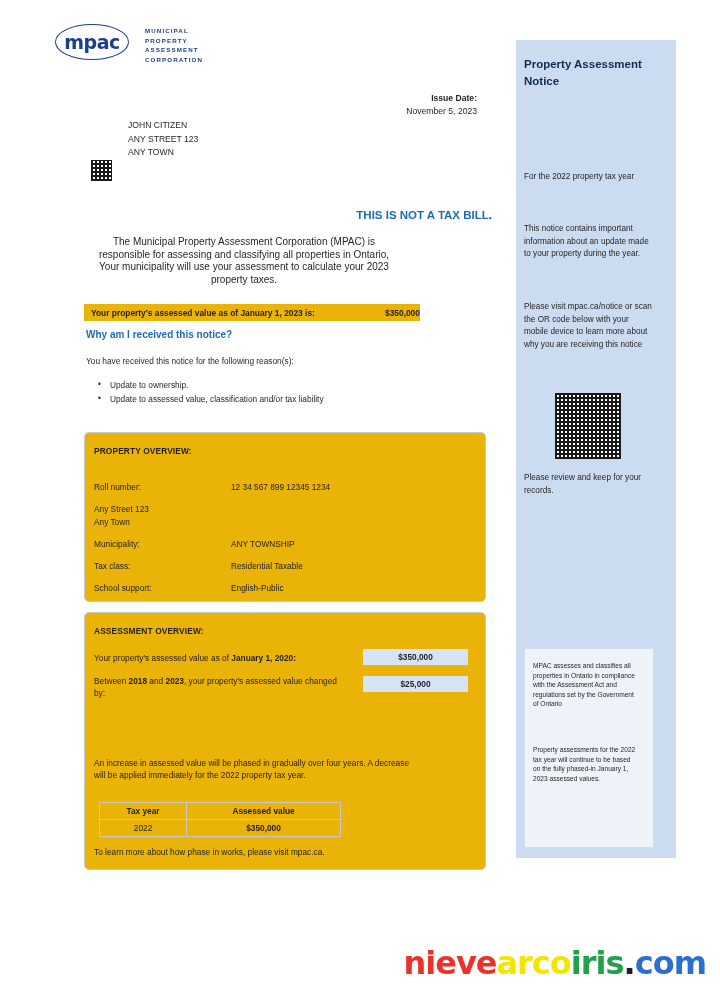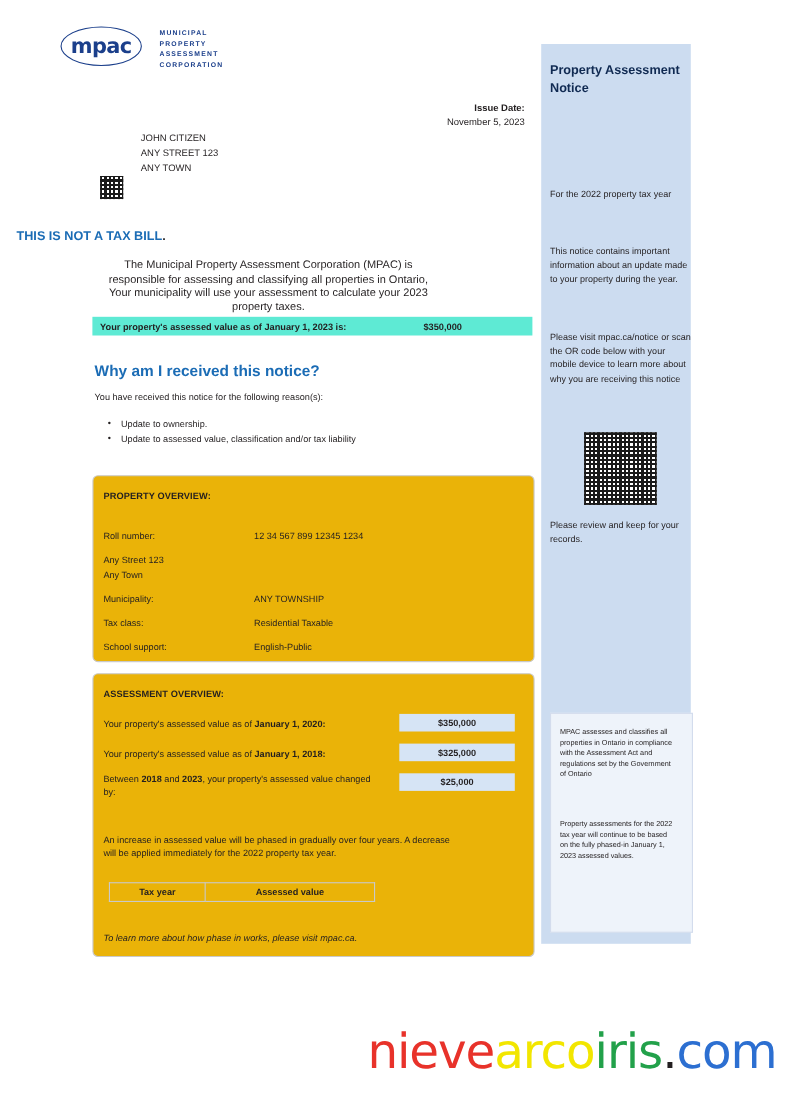--- a/index.html
+++ b/index.html
@@ -86,69 +86,69 @@
     position: absolute;
     left: 91px;
     top: 160px;
     width: 21px;
     height: 21px;
   }
 
   
   .not-tax-bill {
     position: absolute;
-    left: 15px;
+    left: 4px;
     top: 209px;
     width: 488px;
-    text-align: left;
+    text-align: right;
     color: #1b6cb5;
     font-size: 11.5px;
     font-weight: bold;
   }
   .not-tax-bill .dot { color: #231f20; }
 
   .intro {
     position: absolute;
     left: 94px;
     top: 236px;
     width: 300px;
     text-align: center;
     font-size: 10px;
     line-height: 12.6px;
   }
 
   
   .value-bar {
     position: absolute;
     left: 84px;
-    top: 288px;
-    width: 400px;
+    top: 304px;
+    width: 336px;
     height: 17px;
-    background: #5eead4;
+    background: #eab308;
     display: flex;
     align-items: center;
   }
   .value-bar .vb-text {
     margin-left: 7px;
     font-size: 8.4px;
     font-weight: bold;
   }
   .value-bar .vb-amount {
     position: absolute;
     left: 301px;
     font-size: 8.4px;
     font-weight: bold;
   }
 
   
   .why-title {
     position: absolute;
     left: 86px;
     top: 329px;
-    font-size: 14px;
+    font-size: 10px;
     font-weight: bold;
     color: #1b6cb5;
   }
   .why-sub {
     position: absolute;
     left: 86px;
     top: 356px;
     font-size: 8.3px;
   }
   .why-list {
@@ -270,29 +270,28 @@
     padding: 3px 2px;
   }
   .phase-table th { font-weight: bold; }
   .phase-table td.val { font-weight: bold; }
 
   .learn-more {
     position: absolute;
     left: 9px;
     top: 234px;
     font-size: 8.3px;
-    font-style: italic;
   }
 
   
   .sidebar {
     position: absolute;
-    left: 492px;
+    left: 516px;
     top: 40px;
-    width: 136px;
+    width: 160px;
     height: 818px;
     background: #ccdcf0;
   }
   .sb-title {
     position: absolute;
     left: 8px;
     top: 16px;
     width: 120px;
     font-size: 11.5px;
     font-weight: bold;
@@ -355,22 +354,22 @@
     line-height: 9.6px;
   }
   .sb-note-p1 { top: 12px; }
   .sb-note-p2 { top: 96px; }
 
   
   .watermark {
     position: absolute;
     right: 14px;
     bottom: 18px;
-    font-size: 44px;
-    font-weight: normal;
+    font-size: 32px;
+    font-weight: bold;
     font-family: "DejaVu Sans", sans-serif;
     letter-spacing: -1px;
     white-space: nowrap;
   }
   .wm-1 { color: #e8322a; }
   .wm-2 { color: #f2e600; }
   .wm-3 { color: #22a14a; }
   .wm-4 { color: #2c6fd1; }
   .wm-dot { color: #231f20; }
 </style>
@@ -444,38 +443,38 @@
 
   <div class="panel" id="assessment-panel">
     <div class="panel-title">ASSESSMENT OVERVIEW:</div>
 
     <div class="a-rows">
       <div class="a-row">
         <div class="a-text"><span>Your property's assessed value as of </span><b>January 1, 2020:</b></div>
         <div class="a-box">$350,000</div>
       </div>
 
-      <div class="a-row">
-        <div class="a-text"><span>Your property's assessed value as of </span><b>January 1, 2018:</b></div>
-        <div class="a-box">$325,000</div>
-      </div>
 
       <div class="a-row tall">
         <div class="a-text"><span>Between </span><b>2018</b><span> and </span><b>2023</b><span>, your property's assessed value changed by:</span></div>
         <div class="a-box">$25,000</div>
       </div>
     </div>
 
     <div class="phase-body">An increase in assessed value will be phased in gradually over four years. A decrease will be applied immediately for the 2022 property tax year.</div>
 
     <table class="phase-table">
       <tbody>
           <tr>
         <th>Tax year</th>
         <th>Assessed value</th>
+      </tr>
+      <tr>
+        <td>2022</td>
+        <td class="val">$350,000</td>
       </tr>
     </tbody>
       </table>
 
     <div class="learn-more">To learn more about how phase in works, please visit mpac.ca.</div>
   </div>
 
   <div class="sidebar">
     <div class="sb-title">Property Assessment Notice</div>
     <div class="sb-taxyear">For the 2022 property tax year</div>

